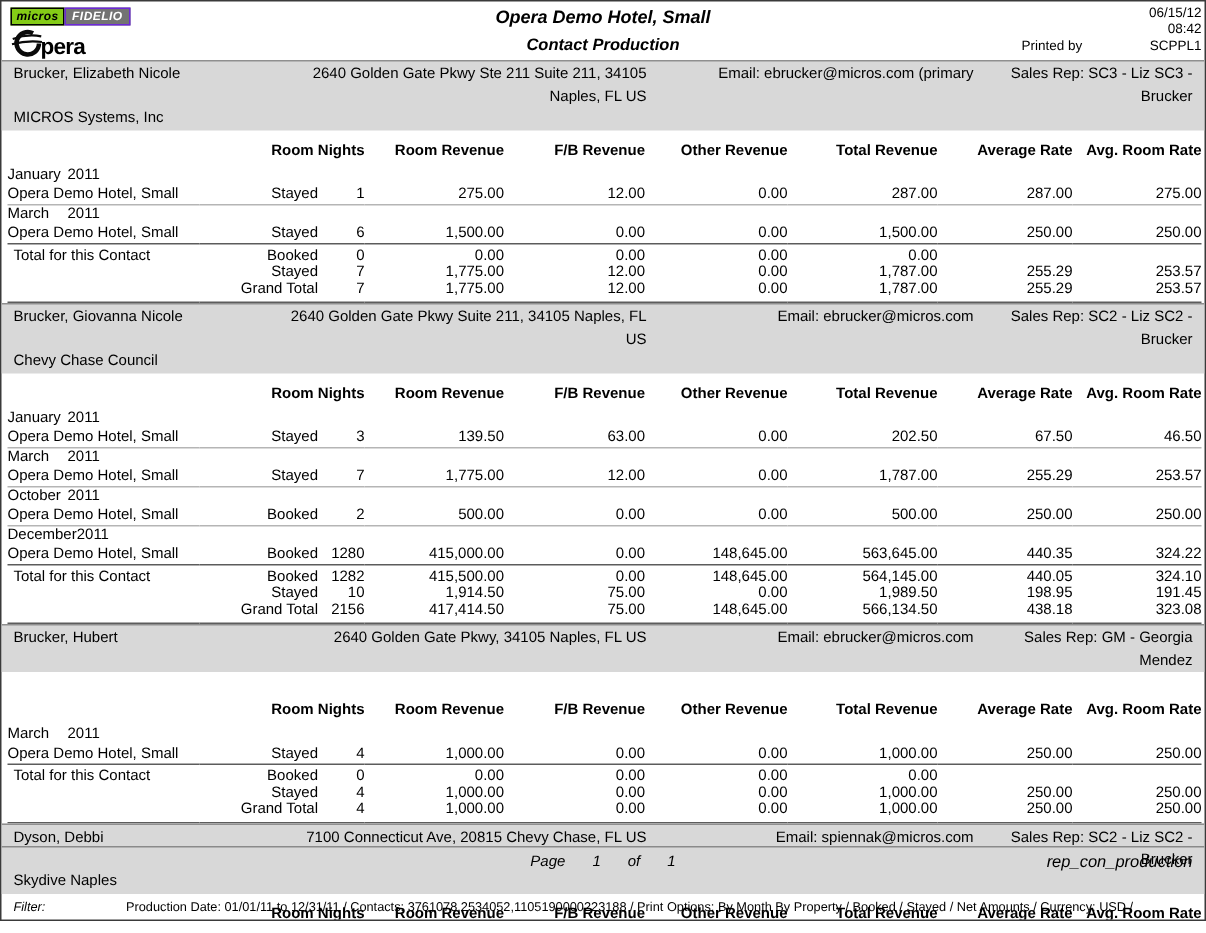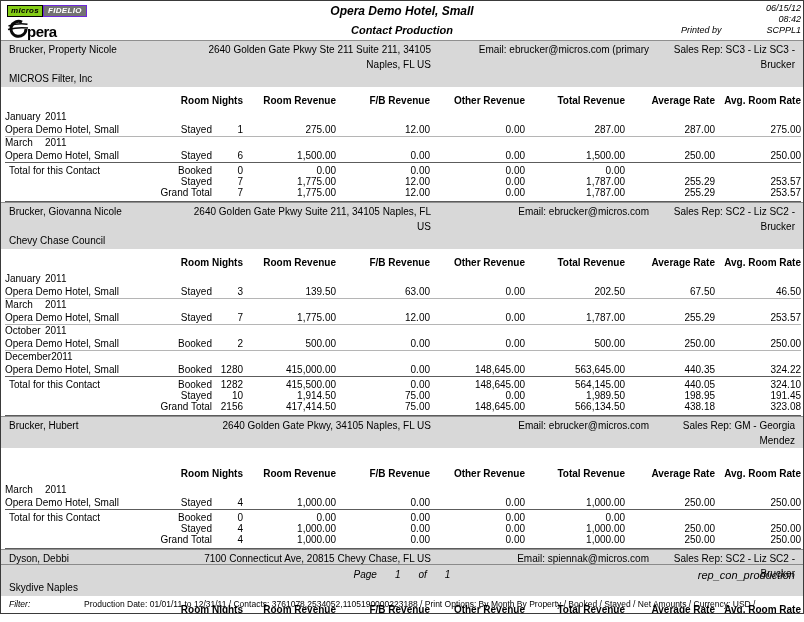--- a/index.html
+++ b/index.html
@@ -11,21 +11,21 @@
   .hdr { position:relative; height:39px; }
   .logo-area { position:absolute; left:6px; top:4px; }
   .mf-logo { font-size:8px; font-weight:bold; font-style:italic; letter-spacing:0.3px; }
   .mf-micros { display:inline-block; border:1px solid #000; background:#84cc16; color:#000; padding:0 3px; line-height:10px; }
   .mf-fidelio { display:inline-block; border:1px solid #6d28d9; background:#737373; color:#fff; padding:0 4px; line-height:10px; }
   .opera-logo { margin-top:2px; display:flex; align-items:center; }
   .opera-text { font-weight:bold; font-size:15px; letter-spacing:-0.5px; margin-left:-2px; }
   .hdr-center { position:absolute; left:0; right:0; top:3px; text-align:center; }
   .hotel-title { font-weight:bold; font-style:italic; font-size:12px; }
   .report-title { font-weight:bold; font-style:italic; font-size:11px; margin-top:6px; }
-  .hdr-right { position:absolute; right:2px; top:2px; text-align:right; font-size:9px; font-style:italic; line-height:11px; }
+  .hdr-right { position:absolute; right:2px; top:2px; text-align:right; font-size:9px; line-height:11px; }
   .printed-row { display:flex; justify-content:flex-end; gap:45px; }
 
   
   .band { background:#d8d8d8; border-top:1px solid #8f8f8f; font-size:10px; }
   .band-line1 { display:grid; grid-template-columns:180px 250px 218px 1fr; line-height:15px; padding-top:1px; }
   .band-name { padding-left:8px; }
   .band-address, .band-email { text-align:right; }
   .band-rep { text-align:right; padding-right:8px; }
   .band-company { padding-left:8px; line-height:14px; padding-bottom:1px; }
   .band-gap { height:12px; }
@@ -88,26 +88,26 @@
         <span>Printed by</span>
         <span>SCPPL1</span>
       </div>
     </div>
   </div>
 
   <div id="contacts">
       <div class="contact-section">
         <div class="band">
           <div class="band-line1">
-            <span class="band-name">Brucker, Property Nicole</span>
+            <span class="band-name">Brucker, Elizabeth Nicole</span>
             <span class="band-address">2640 Golden Gate Pkwy Ste 211 Suite 211, 34105 Naples, FL US</span>
             <span class="band-email">Email: ebrucker@micros.com (primary</span>
             <span class="band-rep">Sales Rep: SC3 - Liz SC3 - Brucker</span>
           </div>
-          <div class="band-company">MICROS Filter, Inc</div>
+          <div class="band-company">MICROS Systems, Inc</div>
         </div>
         <table class="ptable">
           <colgroup>
             <col style="width: 128px;">
             <col style="width: 79px;">
             <col style="width: 31px;">
             <col style="width: 93px;">
             <col style="width: 94px;">
             <col style="width: 95px;">
             <col style="width: 100px;">

